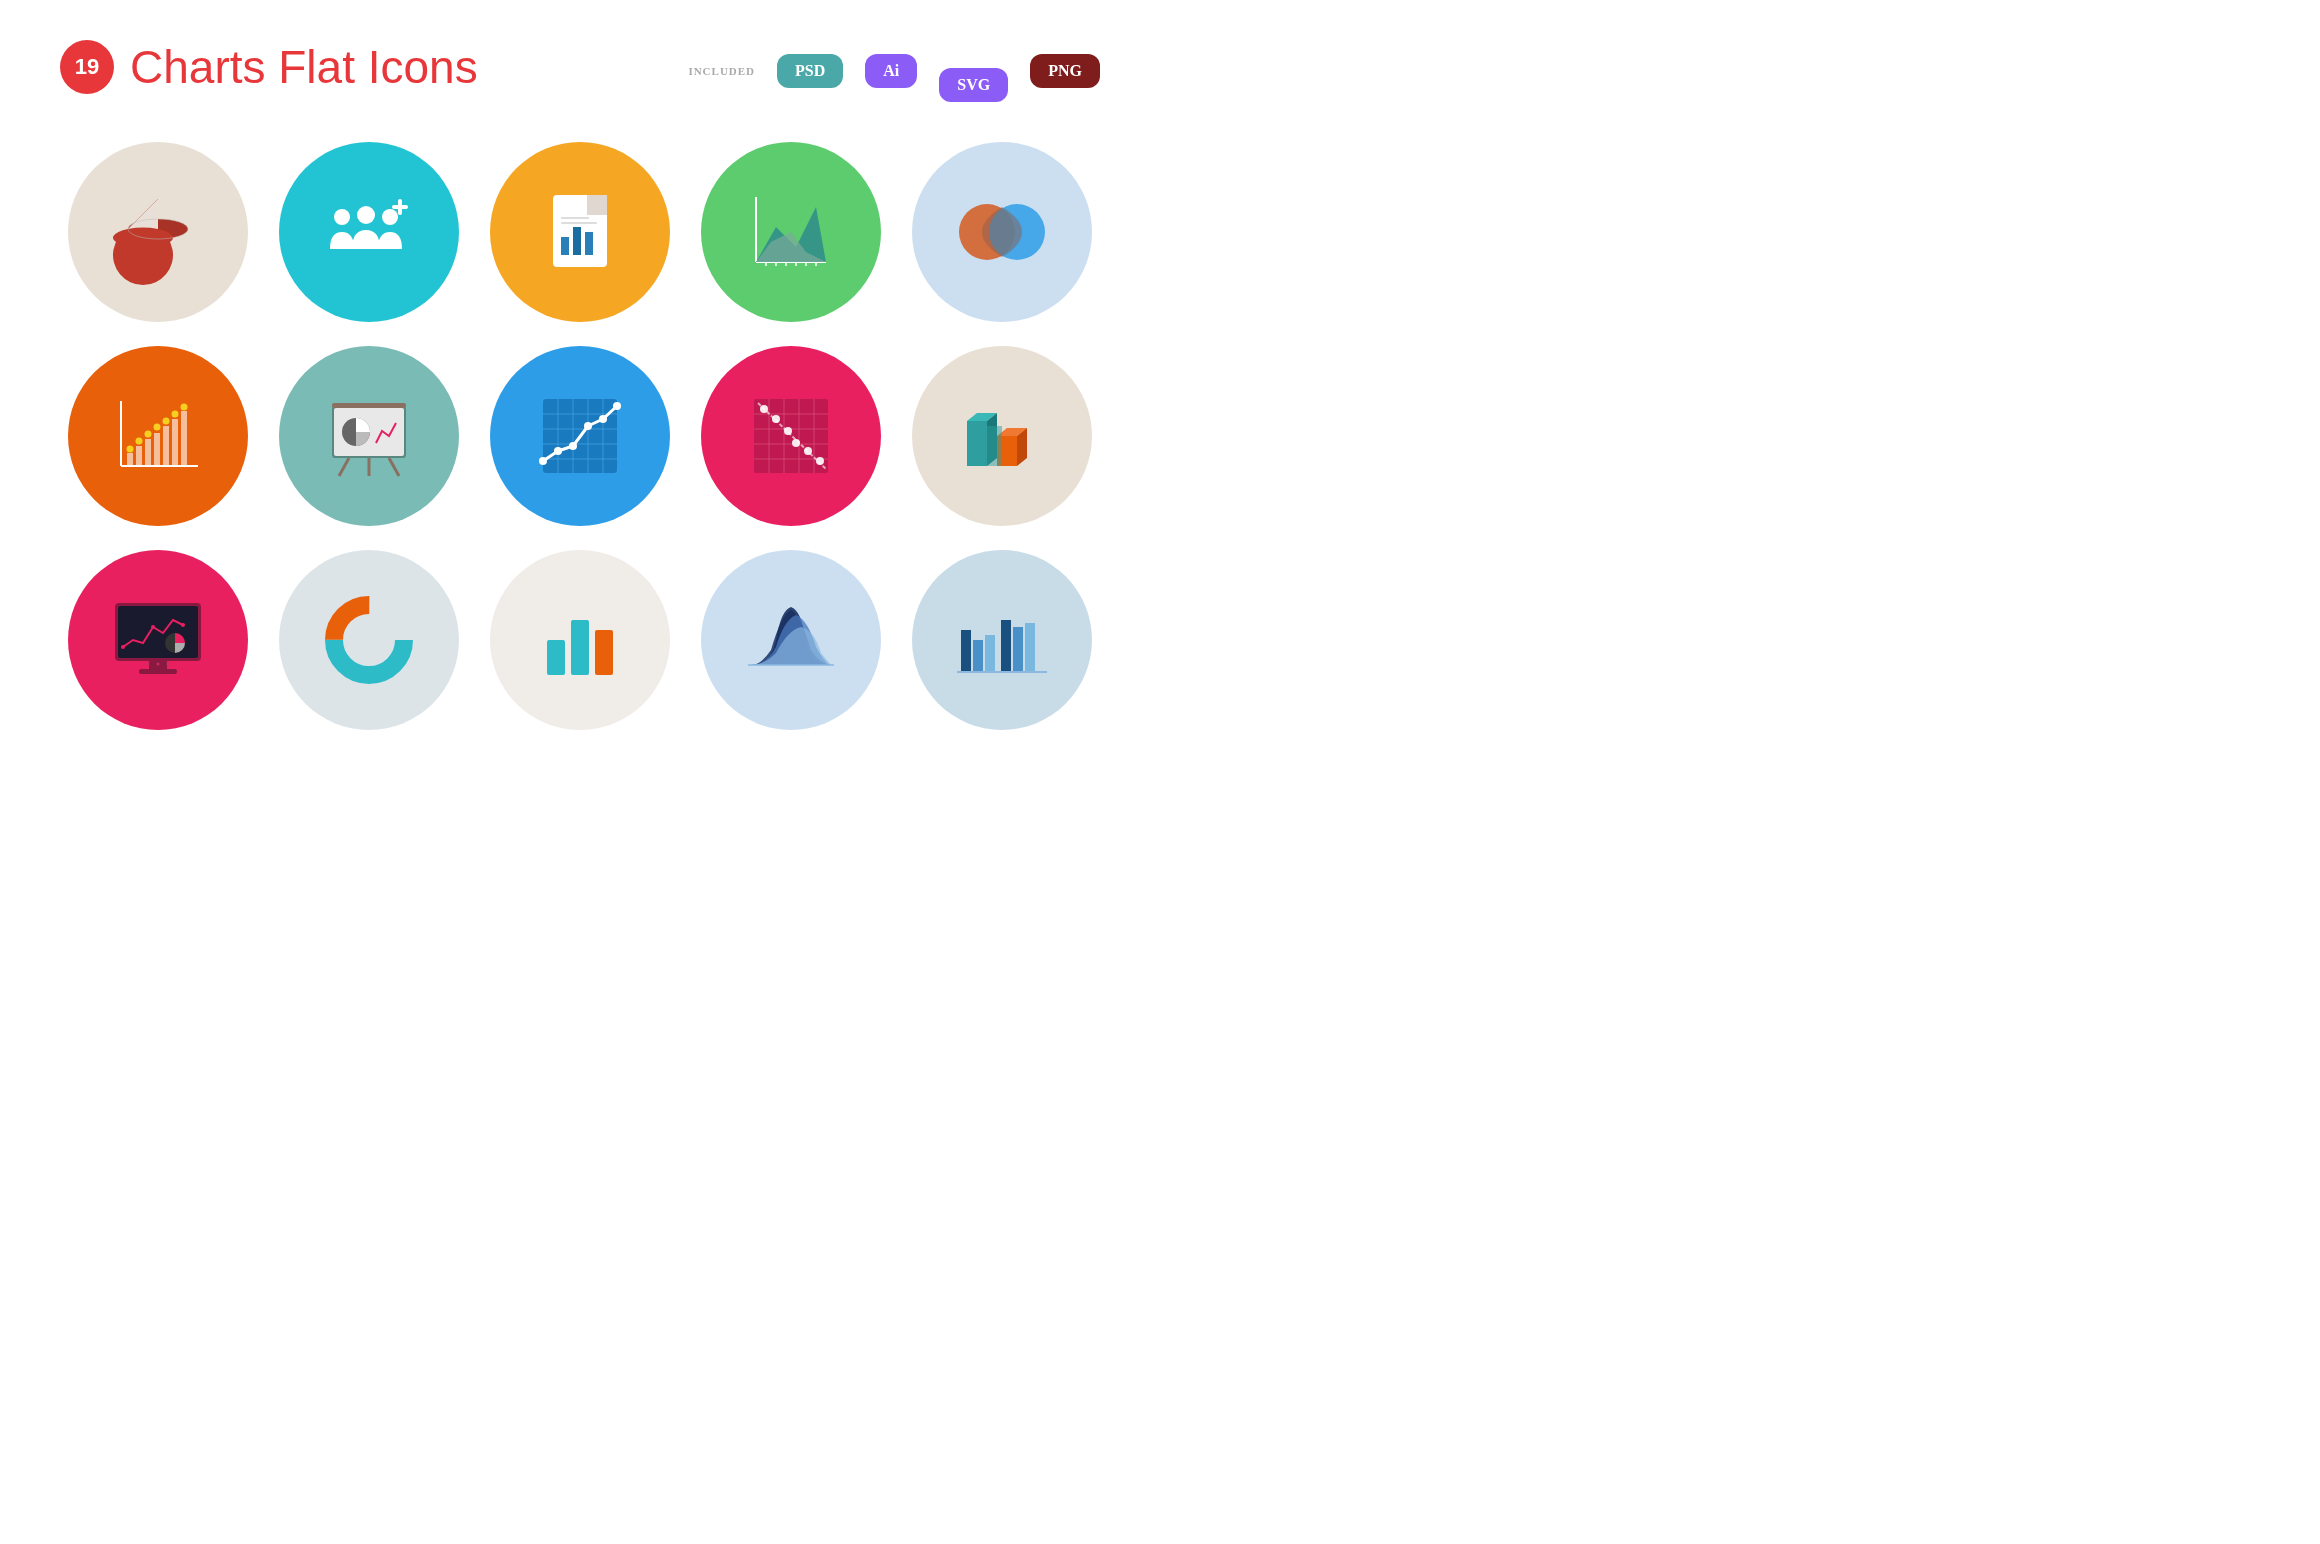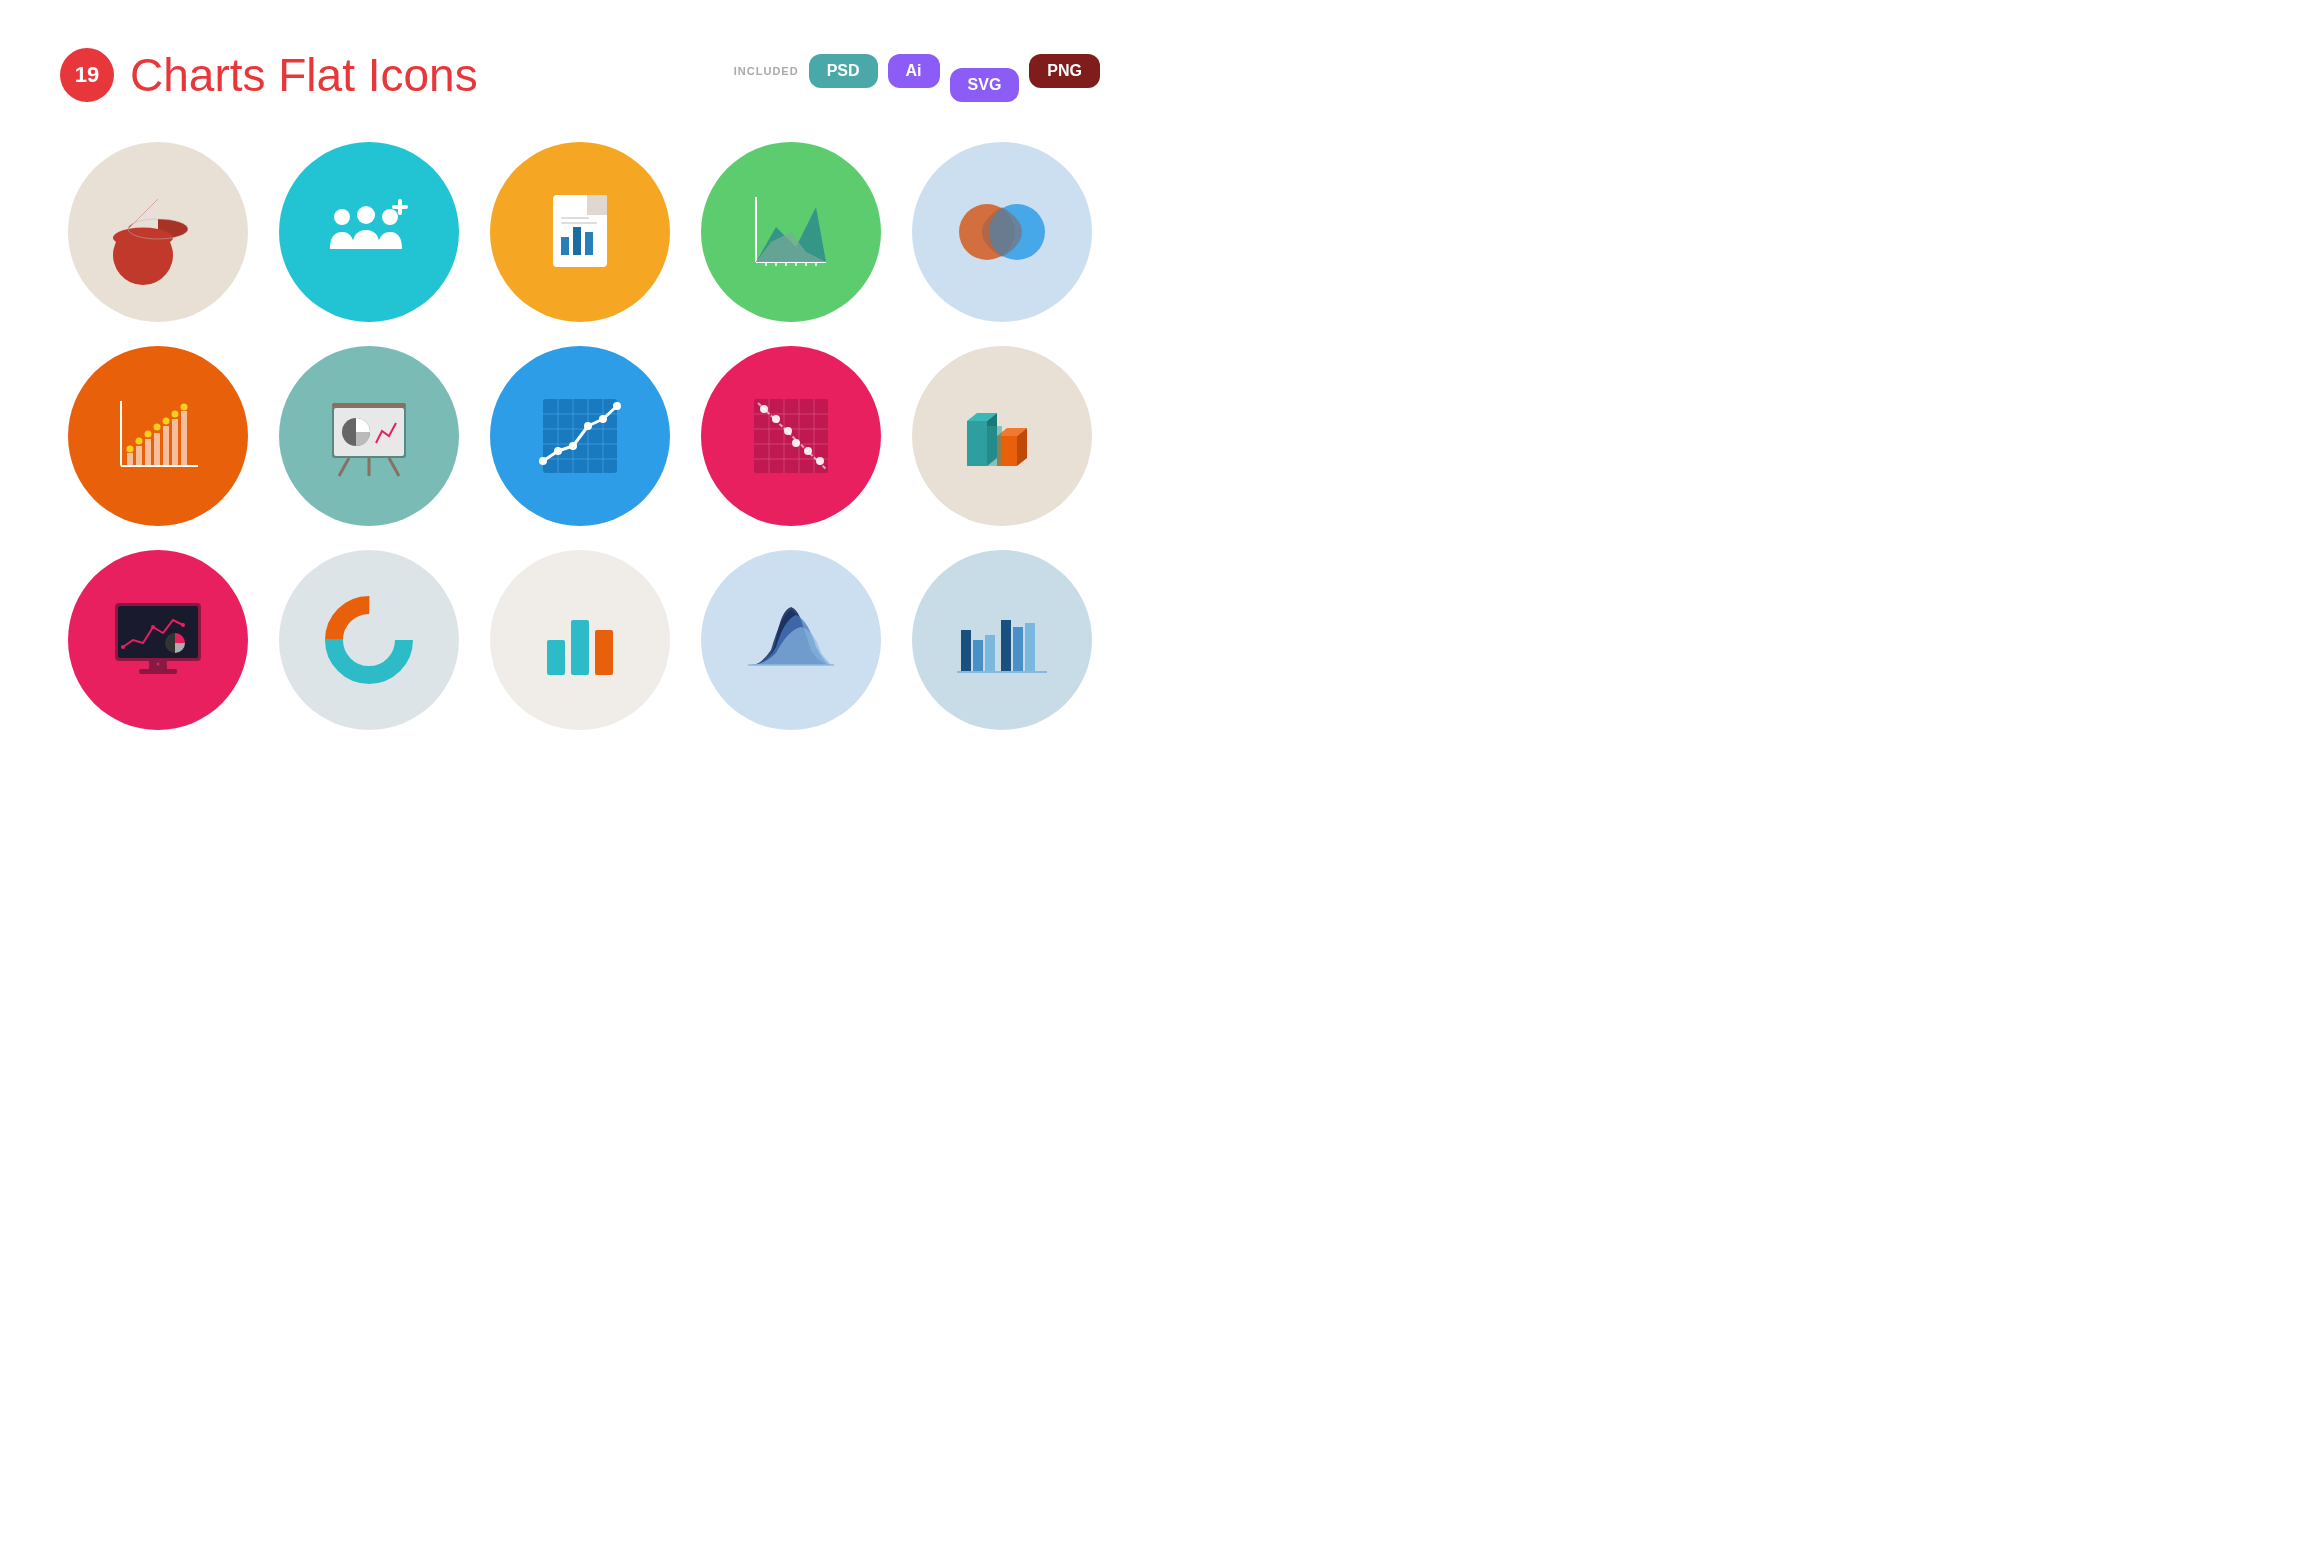--- a/index.html
+++ b/index.html
@@ -5,21 +5,21 @@
     * { margin: 0; padding: 0; box-sizing: border-box; }
     body {
       background: #ffffff;
       font-family: Arial, sans-serif;
       width: 1160px;
       min-height: 772px;
       padding: 40px 60px;
     }
     .header {
       display: flex;
-      align-items: flex-end;
+      align-items: flex-start;
       justify-content: space-between;
       margin-bottom: 40px;
     }
     .title-area {
       display: flex;
       align-items: center;
       gap: 16px;
     }
     .badge-19 {
       width: 54px;
@@ -34,21 +34,22 @@
       font-weight: bold;
     }
     .title-text {
       font-size: 46px;
       font-weight: normal;
       color: #e8373a;
     }
     .included-area {
       display: flex;
       align-items: center;
-      gap: 10px;
+      gap: 22px;
+      font-family: Liberation Serif, serif;
     }
     .included-label {
       font-size: 11px;
       font-weight: bold;
       color: #aaa;
       letter-spacing: 1px;
       text-transform: uppercase;
     }
     .format-badge {
       padding: 8px 18px;

